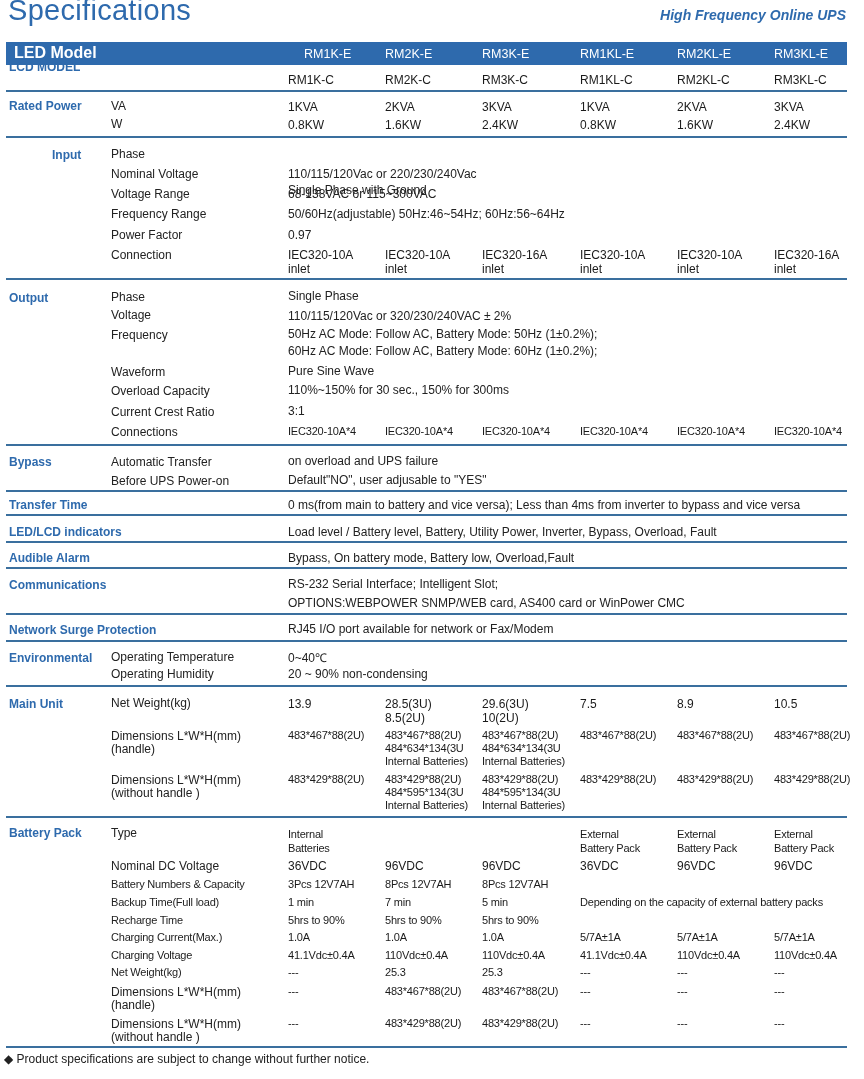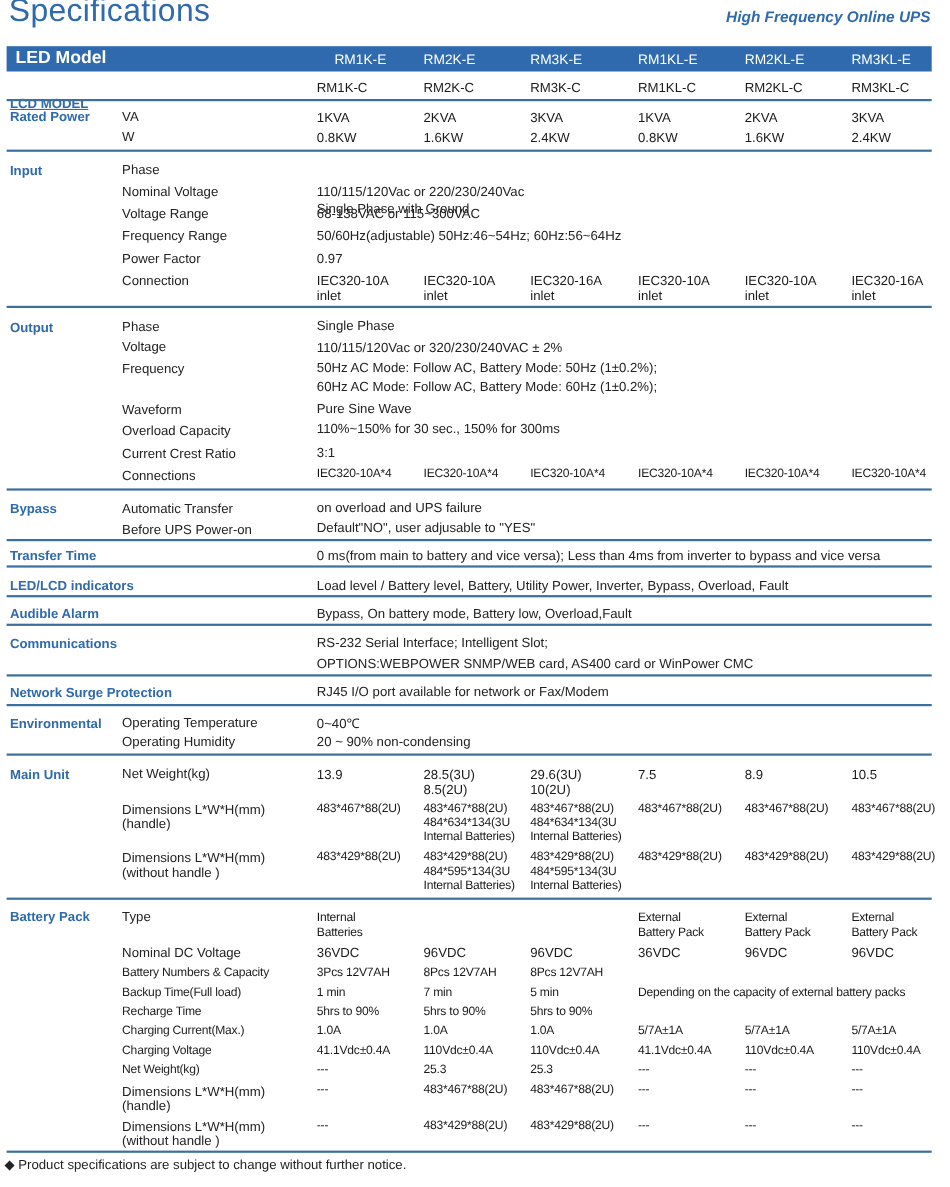--- a/index.html
+++ b/index.html
@@ -27,21 +27,21 @@
 <div id="table">
   <div class="hdr">
     <span class="lbl">LED Model</span>
   <div class="cell" style="top: 5px; left: 282px; margin-left: 16px;">RM1K-E</div>
       <div class="cell" style="top: 5px; left: 379px;">RM2K-E</div>
       <div class="cell" style="top: 5px; left: 476px;">RM3K-E</div>
       <div class="cell" style="top: 5px; left: 574px;">RM1KL-E</div>
       <div class="cell" style="top: 5px; left: 671px;">RM2KL-E</div>
       <div class="cell" style="top: 5px; left: 768px;">RM3KL-E</div>
     </div>
-<div class="sec" style="top: 87px; text-decoration: underline;">LCD MODEL</div>
+<div class="sec" style="top: 60px;">LCD MODEL</div>
     <div class="cell" style="top: 73px; left: 288px;">RM1K-C</div>
     <div class="cell" style="top: 73px; left: 385px;">RM2K-C</div>
     <div class="cell" style="top: 73px; left: 482px;">RM3K-C</div>
     <div class="cell" style="top: 73px; left: 580px;">RM1KL-C</div>
     <div class="cell" style="top: 73px; left: 677px;">RM2KL-C</div>
     <div class="cell" style="top: 73px; left: 774px;">RM3KL-C</div>
     <div class="hr" style="top: 90px;"></div>
     <div class="sec" style="top: 99px;">Rated Power</div>
     <div class="sub" style="top: 99px;">VA</div>
     <div class="sub" style="top: 117px;">W</div>
@@ -51,21 +51,21 @@
     <div class="cell" style="top: 100px; left: 580px;">1KVA</div>
     <div class="cell" style="top: 100px; left: 677px;">2KVA</div>
     <div class="cell" style="top: 100px; left: 774px;">3KVA</div>
     <div class="cell" style="top: 118px; left: 288px;">0.8KW</div>
     <div class="cell" style="top: 118px; left: 385px;">1.6KW</div>
     <div class="cell" style="top: 118px; left: 482px;">2.4KW</div>
     <div class="cell" style="top: 118px; left: 580px;">0.8KW</div>
     <div class="cell" style="top: 118px; left: 677px;">1.6KW</div>
     <div class="cell" style="top: 118px; left: 774px;">2.4KW</div>
     <div class="hr" style="top: 136px;"></div>
-    <div class="sec" style="top: 148px;">Input</div>
+    <div class="sec" style="top: 148px; margin-left: 43px;">Input</div>
     <div class="sub" style="top: 147px;">Phase</div>
     <div class="val" style="top: 146px; margin-top: 36px;">Single Phase with Ground</div>
     <div class="sub" style="top: 167px;">Nominal Voltage</div>
     <div class="val" style="top: 166px;">110/115/120Vac or 220/230/240Vac</div>
     <div class="sub" style="top: 187px;">Voltage Range</div>
     <div class="val" style="top: 186px;">68-138VAC or 115~300VAC</div>
     <div class="sub" style="top: 207px;">Frequency Range</div>
     <div class="val" style="top: 206px;">50/60Hz(adjustable) 50Hz:46~54Hz; 60Hz:56~64Hz</div>
     <div class="sub" style="top: 228px;">Power Factor</div>
     <div class="val" style="top: 227px;">0.97</div>

